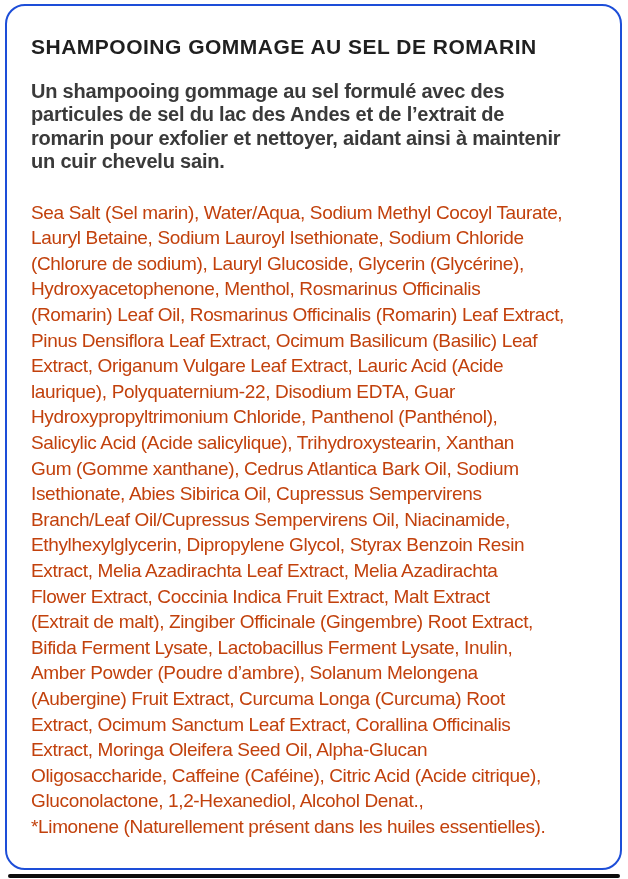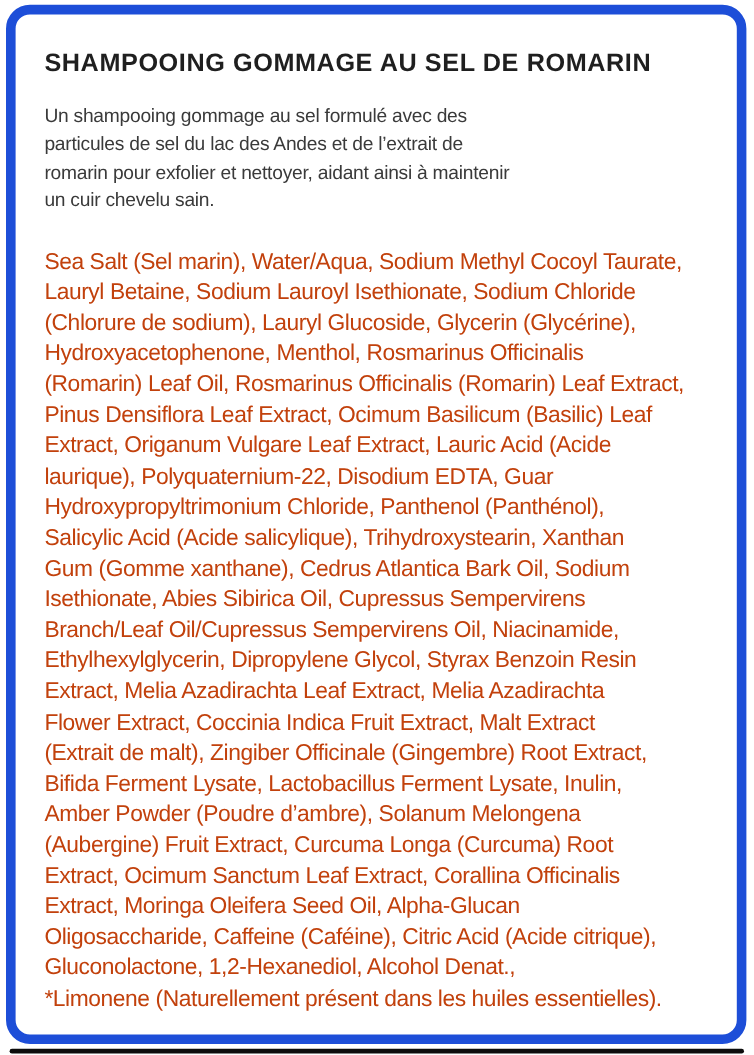--- a/index.html
+++ b/index.html
@@ -15,42 +15,43 @@
     overflow: hidden;
     font-family: "Liberation Sans", sans-serif;
   }
   .card {
     position: absolute;
     left: 5px;
     top: 4px;
     right: 6px;
     bottom: 9px;
     box-sizing: border-box;
-    border: 8px solid #1d4ed8;
+    border: 2px solid #1d4ed8;
     border-radius: 20px;
     background: #ffffff;
     padding: 28px 16px 0 24px;
     overflow: hidden;
   }
   .title {
     margin: 0;
     font-size: 21px;
     font-weight: 700;
     letter-spacing: 0.5px;
     line-height: 26px;
     color: #1f1f1f;
     white-space: nowrap;
   }
   .desc {
     margin: 20px 0 0 0;
-    font-size: 16px;
+    font-size: 20px;
     line-height: 23.4px;
     letter-spacing: -0.2px;
     color: #3a3a3a;
     white-space: pre;
+    font-weight: bold;
   }
   .ingredients {
     margin: 26px 0 0 0;
     font-size: 19px;
     line-height: 25.6px;
     letter-spacing: -0.35px;
     color: #c2410c;
     white-space: pre;
   }
   .bottom-bar {

